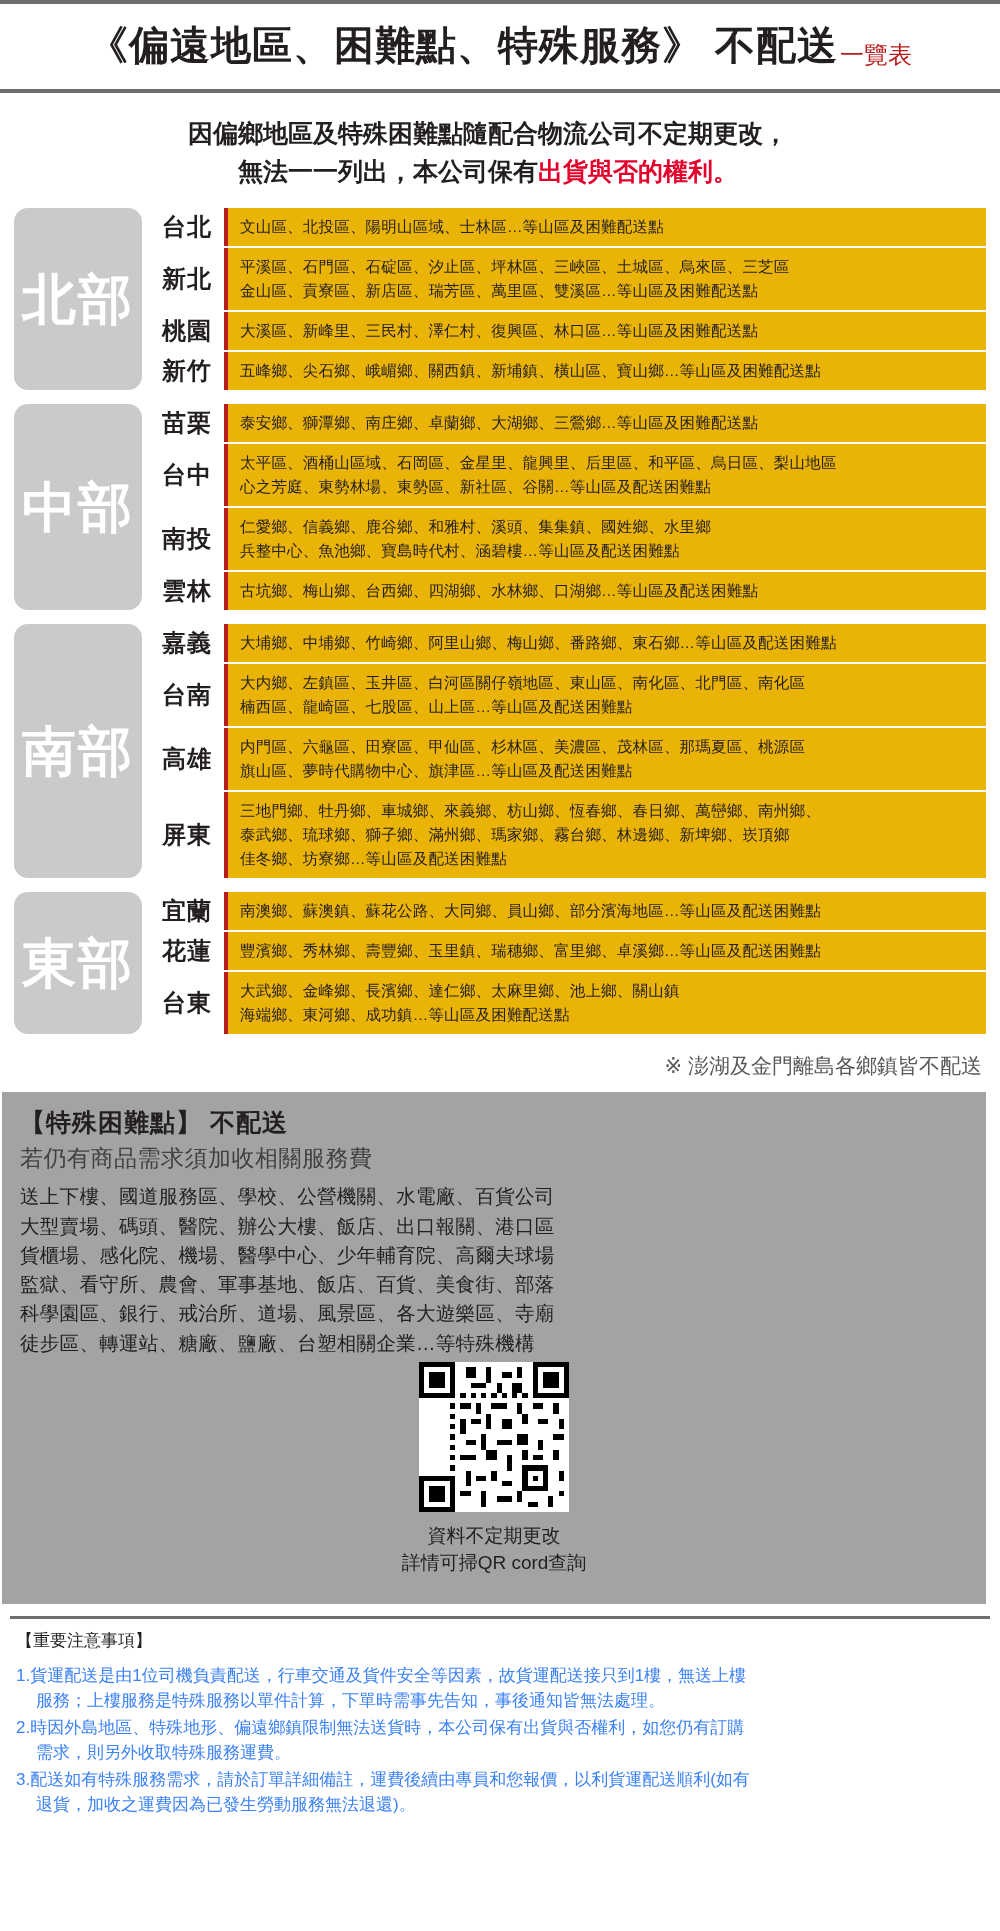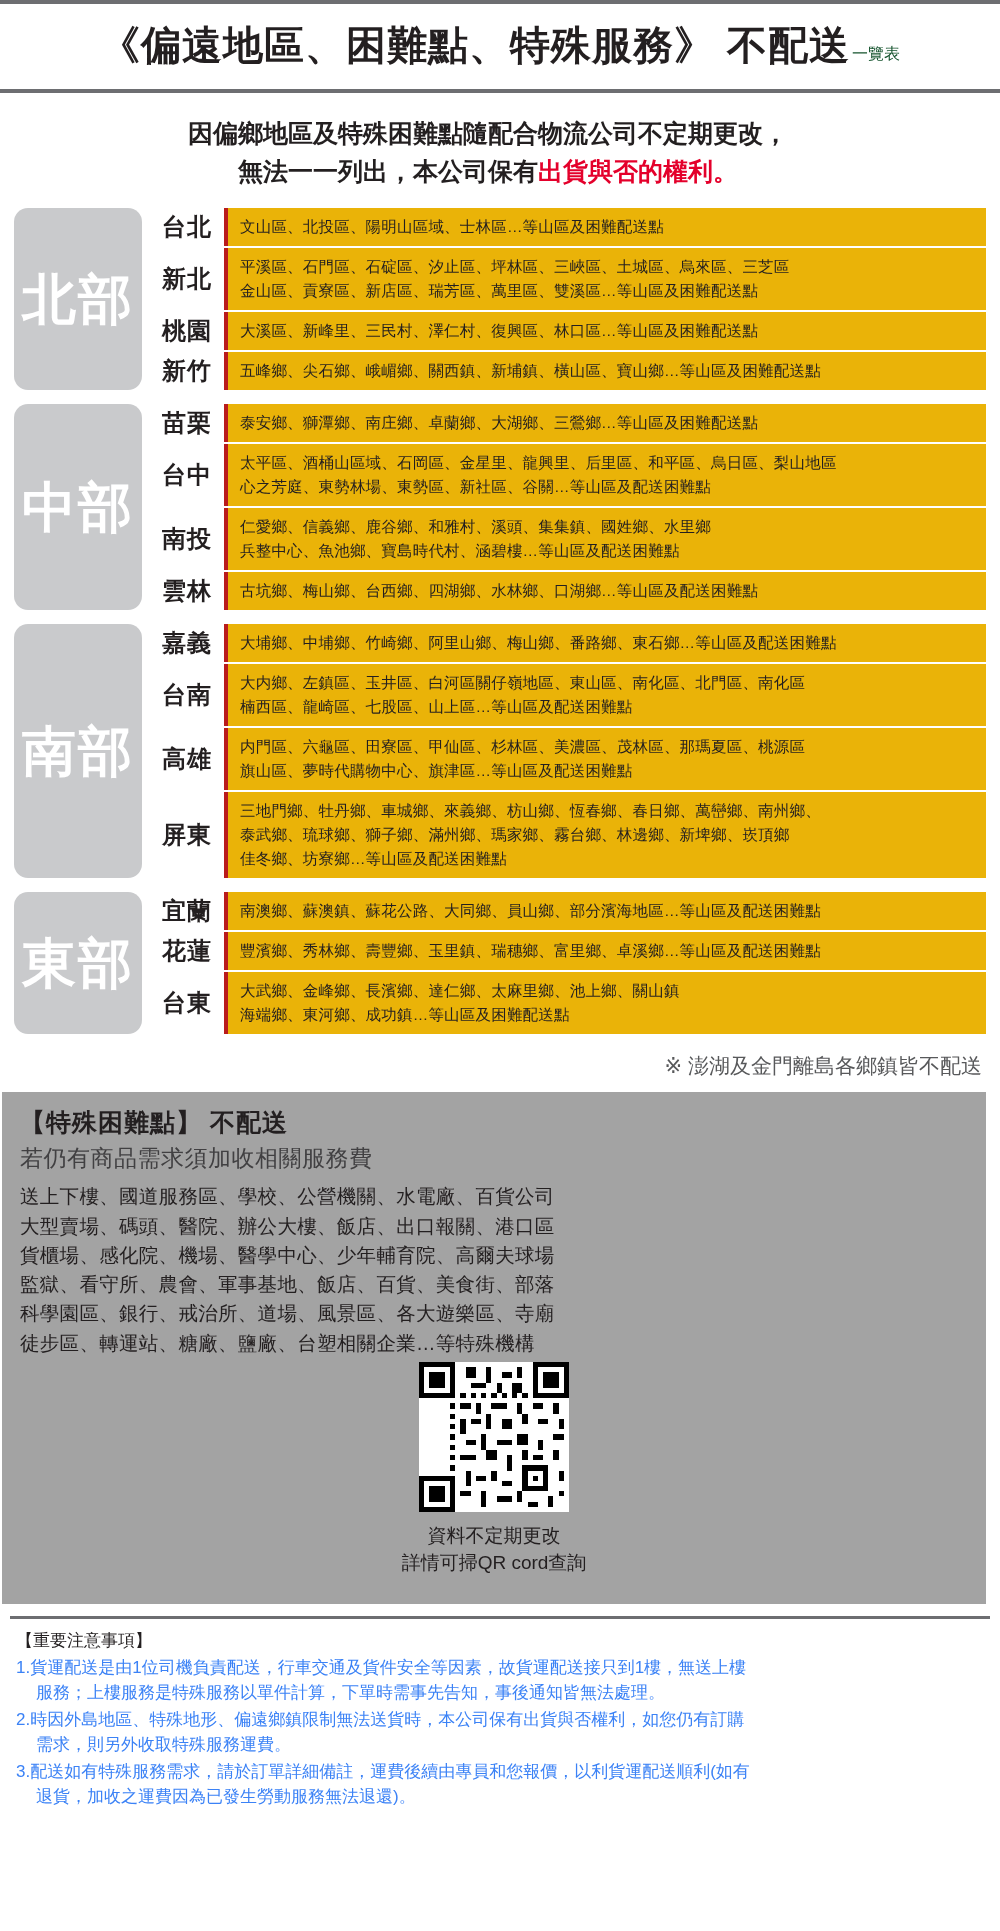--- a/index.html
+++ b/index.html
@@ -27,22 +27,22 @@
     text-align: center;
   }
   .header-title {
     font-size: 40px;
     font-weight: bold;
     letter-spacing: 1px;
     color: #231f20;
     display: inline-block;
   }
   .header-sub {
-    font-size: 16px;
-    color: #14532d;
+    font-size: 24px;
+    color: #b91c1c;
     vertical-align: middle;
     margin-left: 2px;
   }
 
   
   .intro {
     text-align: center;
     padding: 22px 64px 18px 40px;
   }
   .intro-line {
@@ -180,21 +180,21 @@
 
   
   .footer {
     border-top: 3px solid #6d6e71;
     margin: 6px 10px 0 10px;
     padding: 10px 6px 14px 6px;
   }
   .footer-title {
     font-size: 17px;
     color: #231f20;
-    margin-bottom: 3px;
+    margin-bottom: 11px;
   }
   .footer-item {
     font-size: 17px;
     line-height: 1.5;
     color: #3b82f6;
     margin-bottom: 1px;
   }
   .footer-item .ind { display: block; padding-left: 20px; }
 </style>
 </head>

